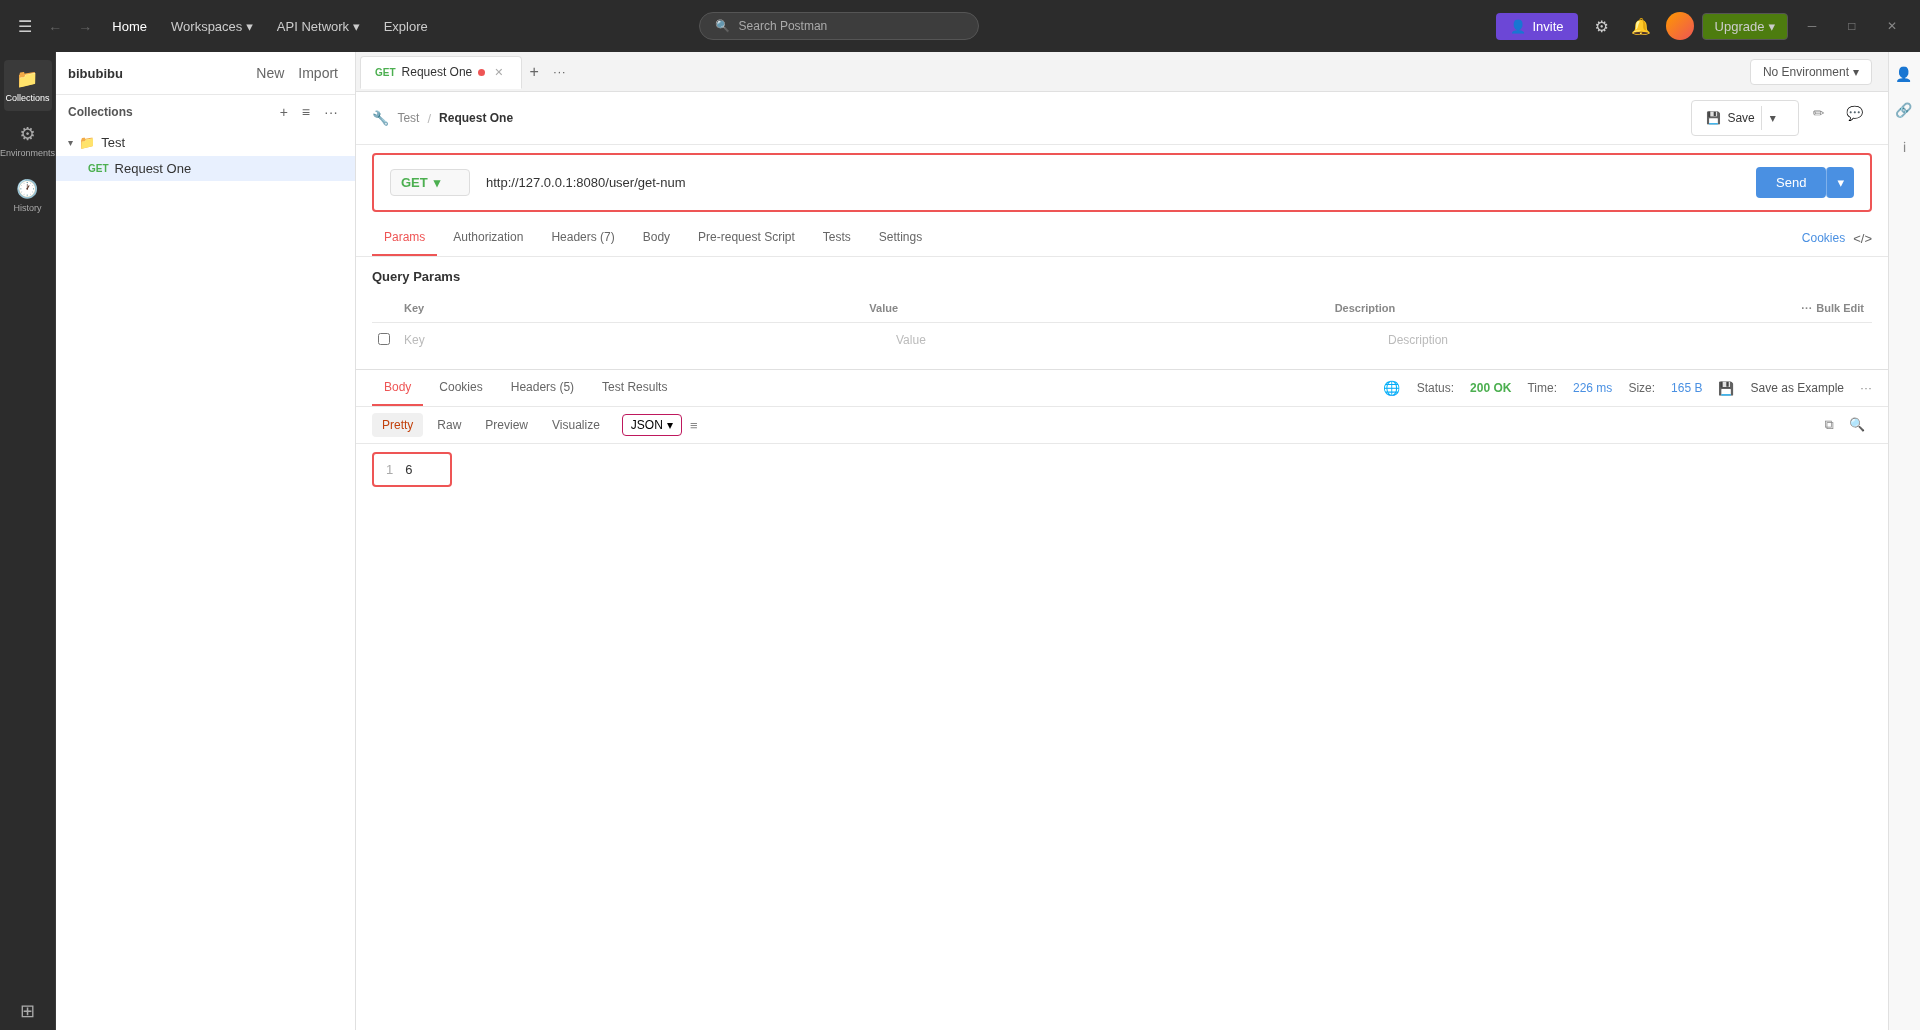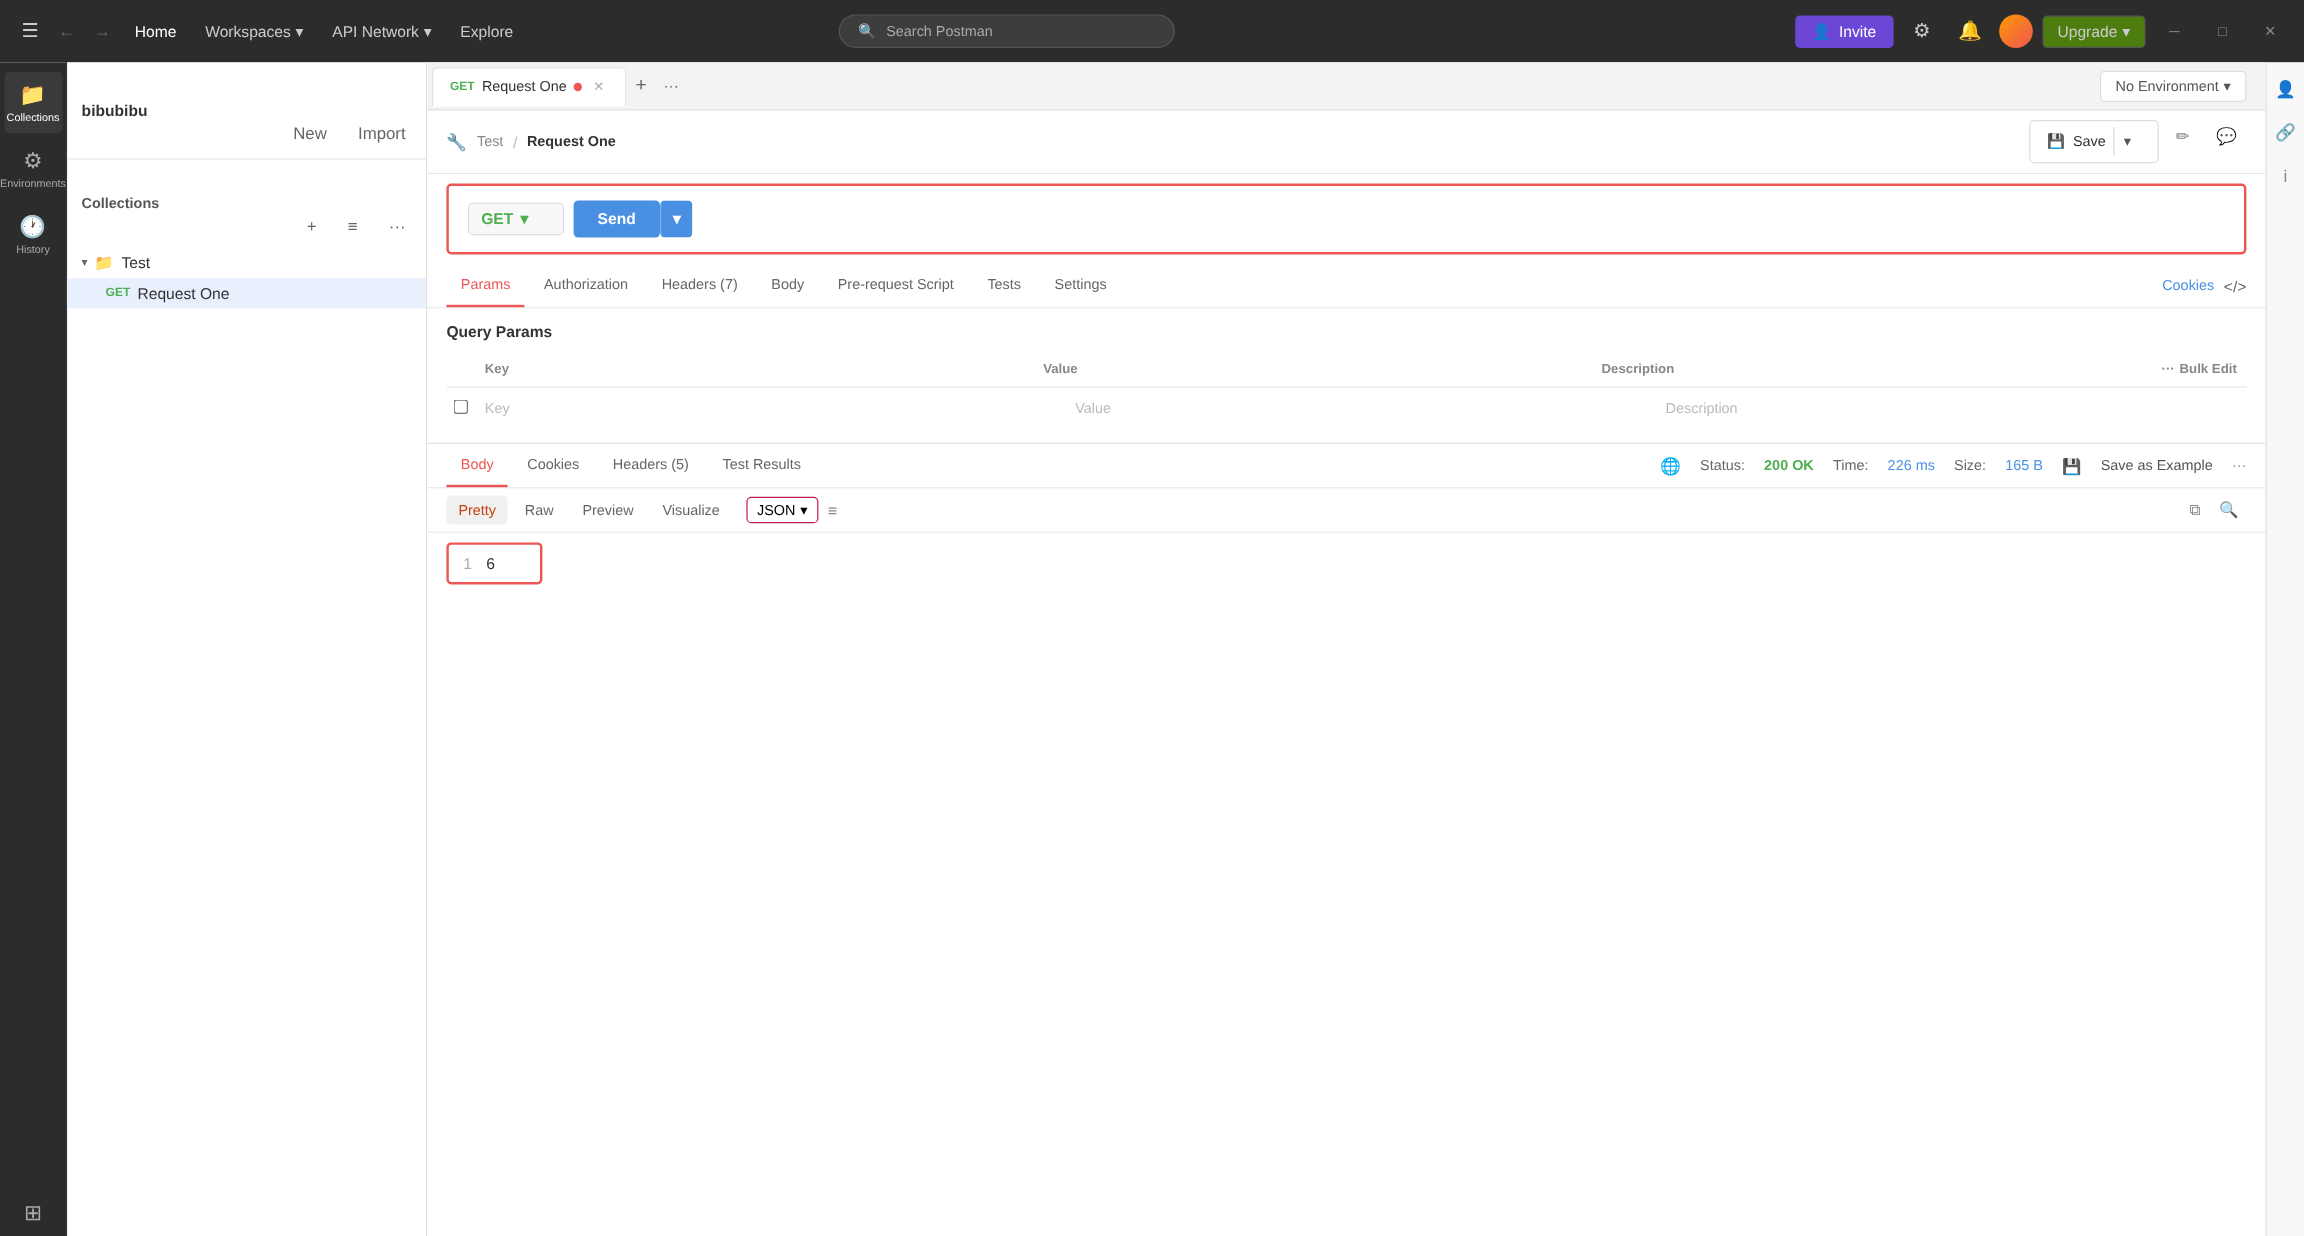--- a/index.html
+++ b/index.html
@@ -28,21 +28,21 @@
     .sidebar-icons { width: 56px; background: #2c2c2c; display: flex; flex-direction: column; align-items: center; padding-top: 8px; gap: 4px; border-right: 1px solid #3a3a3a; }
     .sidebar-icon-item { width: 48px; display: flex; flex-direction: column; align-items: center; padding: 8px 4px; cursor: pointer; border-radius: 4px; color: #aaa; gap: 3px; }
     .sidebar-icon-item.active { color: #fff; background: #3a3a3a; }
     .sidebar-icon-item .icon-sym { font-size: 18px; }
     .sidebar-icon-item .icon-label { font-size: 9px; text-align: center; }
 
     
     .collections-panel { width: 300px; background: #fff; border-right: 1px solid #e0e0e0; display: flex; flex-direction: column; }
     .panel-header { display: flex; align-items: center; padding: 10px 12px; border-bottom: 1px solid #e8e8e8; gap: 8px; }
     .panel-title { font-size: 13px; font-weight: 600; color: #333; flex: 1; }
-    .panel-actions { display: flex; gap: 16px; margin-top: 38px; }
+    .panel-actions { display: flex; gap: 4px; }
     .panel-action-btn { color: #666; padding: 3px 5px; cursor: pointer; border-radius: 3px; font-size: 14px; }
     .collection-item { padding: 6px 12px; cursor: pointer; display: flex; align-items: center; gap: 6px; }
     .collection-name { font-size: 13px; color: #333; }
     .collection-sub-item { padding: 5px 12px 5px 32px; cursor: pointer; display: flex; align-items: center; gap: 6px; }
     .collection-sub-item.active { background: #e8f0fe; }
     .get-badge { font-size: 10px; font-weight: bold; color: #4CAF50; }
     .chevron-icon { font-size: 10px; color: #666; }
     .folder-icon { font-size: 13px; color: #666; }
 
     
@@ -65,21 +65,21 @@
     .breadcrumb-sep { color: #bbb; }
     .breadcrumb-current { font-size: 12px; color: #333; font-weight: 600; }
     .breadcrumb-right { margin-left: auto; display: flex; gap: 6px; }
     .save-btn { background: #fff; border: 1px solid #ddd; border-radius: 4px; padding: 5px 14px; font-size: 12px; cursor: pointer; display: flex; align-items: center; gap: 6px; color: #333; }
     .save-btn-arrow { border-left: 1px solid #ddd; padding: 5px 8px; cursor: pointer; color: #555; }
 
     
     .url-bar { display: flex; align-items: center; padding: 12px 16px; gap: 8px; border: 2px solid #e55; margin: 8px 16px; border-radius: 4px; }
     .method-select { display: flex; align-items: center; gap: 6px; padding: 5px 10px; background: #f8f8f8; border: 1px solid #ddd; border-radius: 4px; cursor: pointer; font-size: 13px; font-weight: 600; color: #4CAF50; min-width: 80px; }
     .url-input { flex: 1; border: none; outline: none; font-size: 13px; color: #333; padding: 5px 8px; }
-    .send-btn { background: #4a90e2; color: #fff; border: none; border-radius: 4px; padding: 8px 20px; font-size: 13px; font-weight: 700; cursor: pointer; display: flex; align-items: flex-end; gap: 6px; }
+    .send-btn { background: #4a90e2; color: #fff; border: none; border-radius: 4px; padding: 8px 20px; font-size: 13px; font-weight: 400; cursor: pointer; display: flex; align-items: flex-end; gap: 6px; }
 
     
     .req-tabs { display: flex; align-items: center; padding: 0 16px; border-bottom: 1px solid #e8e8e8; gap: 4px; }
     .req-tab { padding: 10px 12px; font-size: 12px; color: #666; cursor: pointer; border-bottom: 2px solid transparent; }
     .req-tab.active { color: #e55; border-bottom: 2px solid #e55; }
     .req-tab-right { margin-left: auto; display: flex; gap: 8px; align-items: center; }
     .cookies-link { color: #4a90e2; font-size: 12px; cursor: pointer; }
     .code-icon { color: #666; font-size: 13px; cursor: pointer; }
 
     
@@ -243,20 +243,21 @@
         <span style="padding:5px 8px; color:#888; cursor:pointer; font-size:14px;">✏</span>
         <span style="padding:5px 8px; color:#888; cursor:pointer; font-size:14px;">💬</span>
       </div>
     </div>
 
     <div class="url-bar">
       <div class="method-select">
         <span>GET</span>
         <span>▾</span>
       </div>
+      <input class="url-input" type="text" value="http://127.0.0.1:8080/user/get-num" style="">
       <div style="display:flex; gap:0;">
         <button class="send-btn">
           <span>Send</span>
         </button>
         <button class="send-btn" style="padding: 8px 10px; border-left: 1px solid rgba(255,255,255,0.3);">
           <span>▾</span>
         </button>
       </div>
     </div>
 

